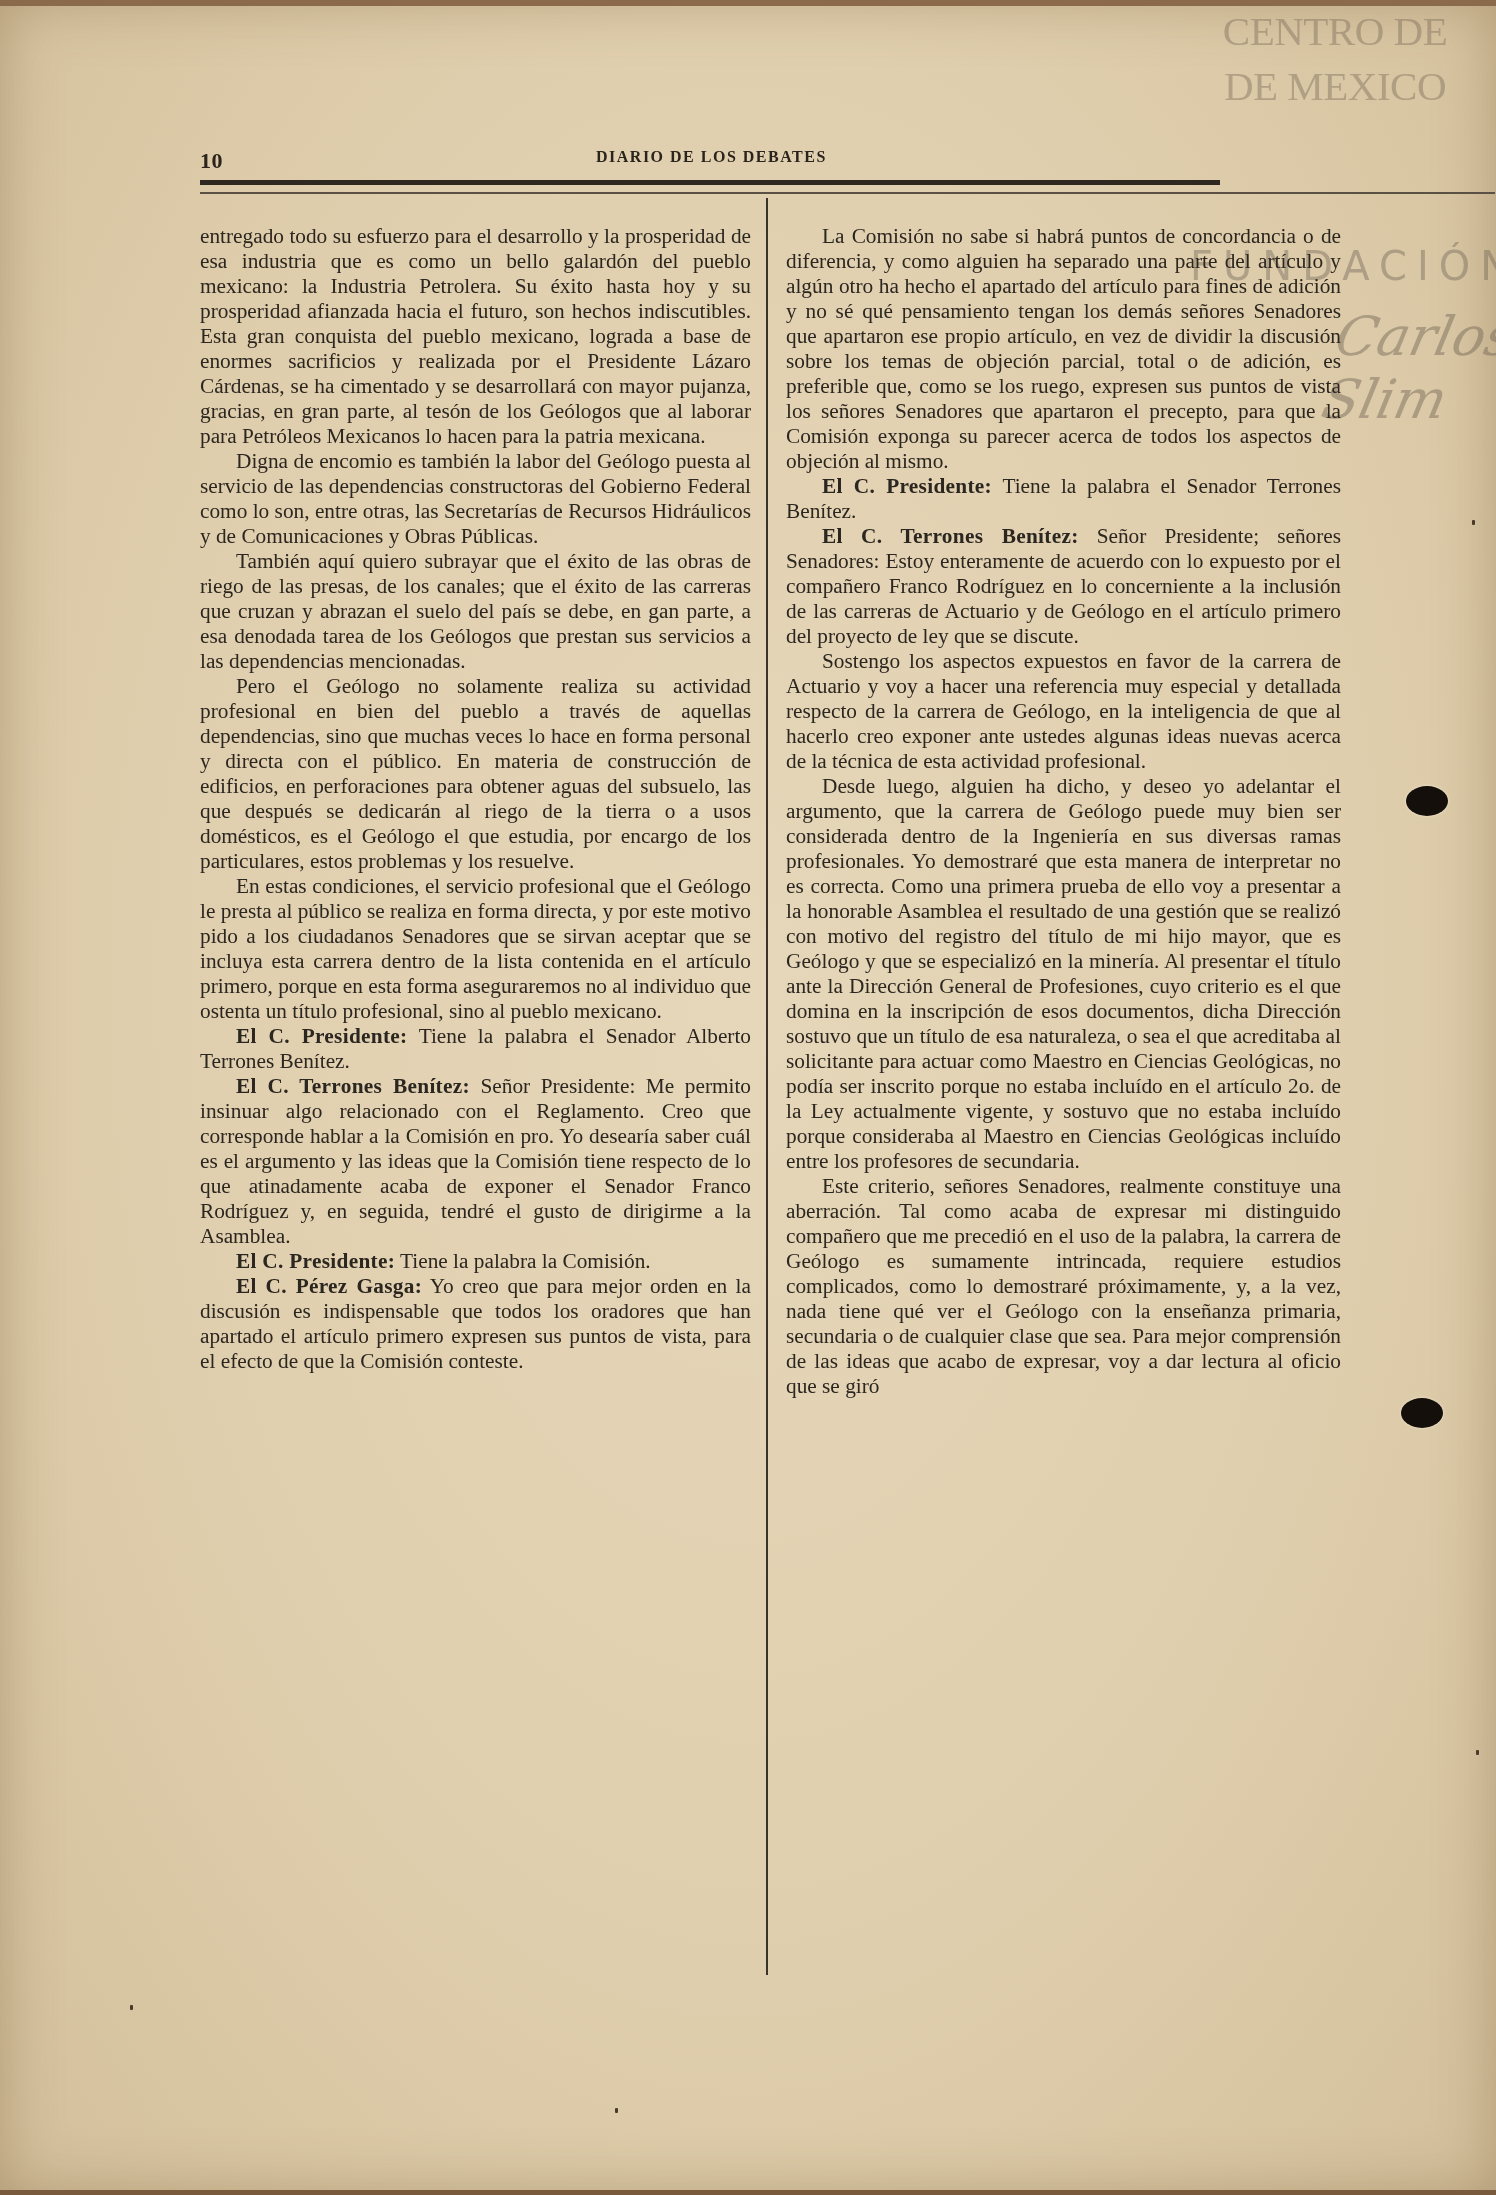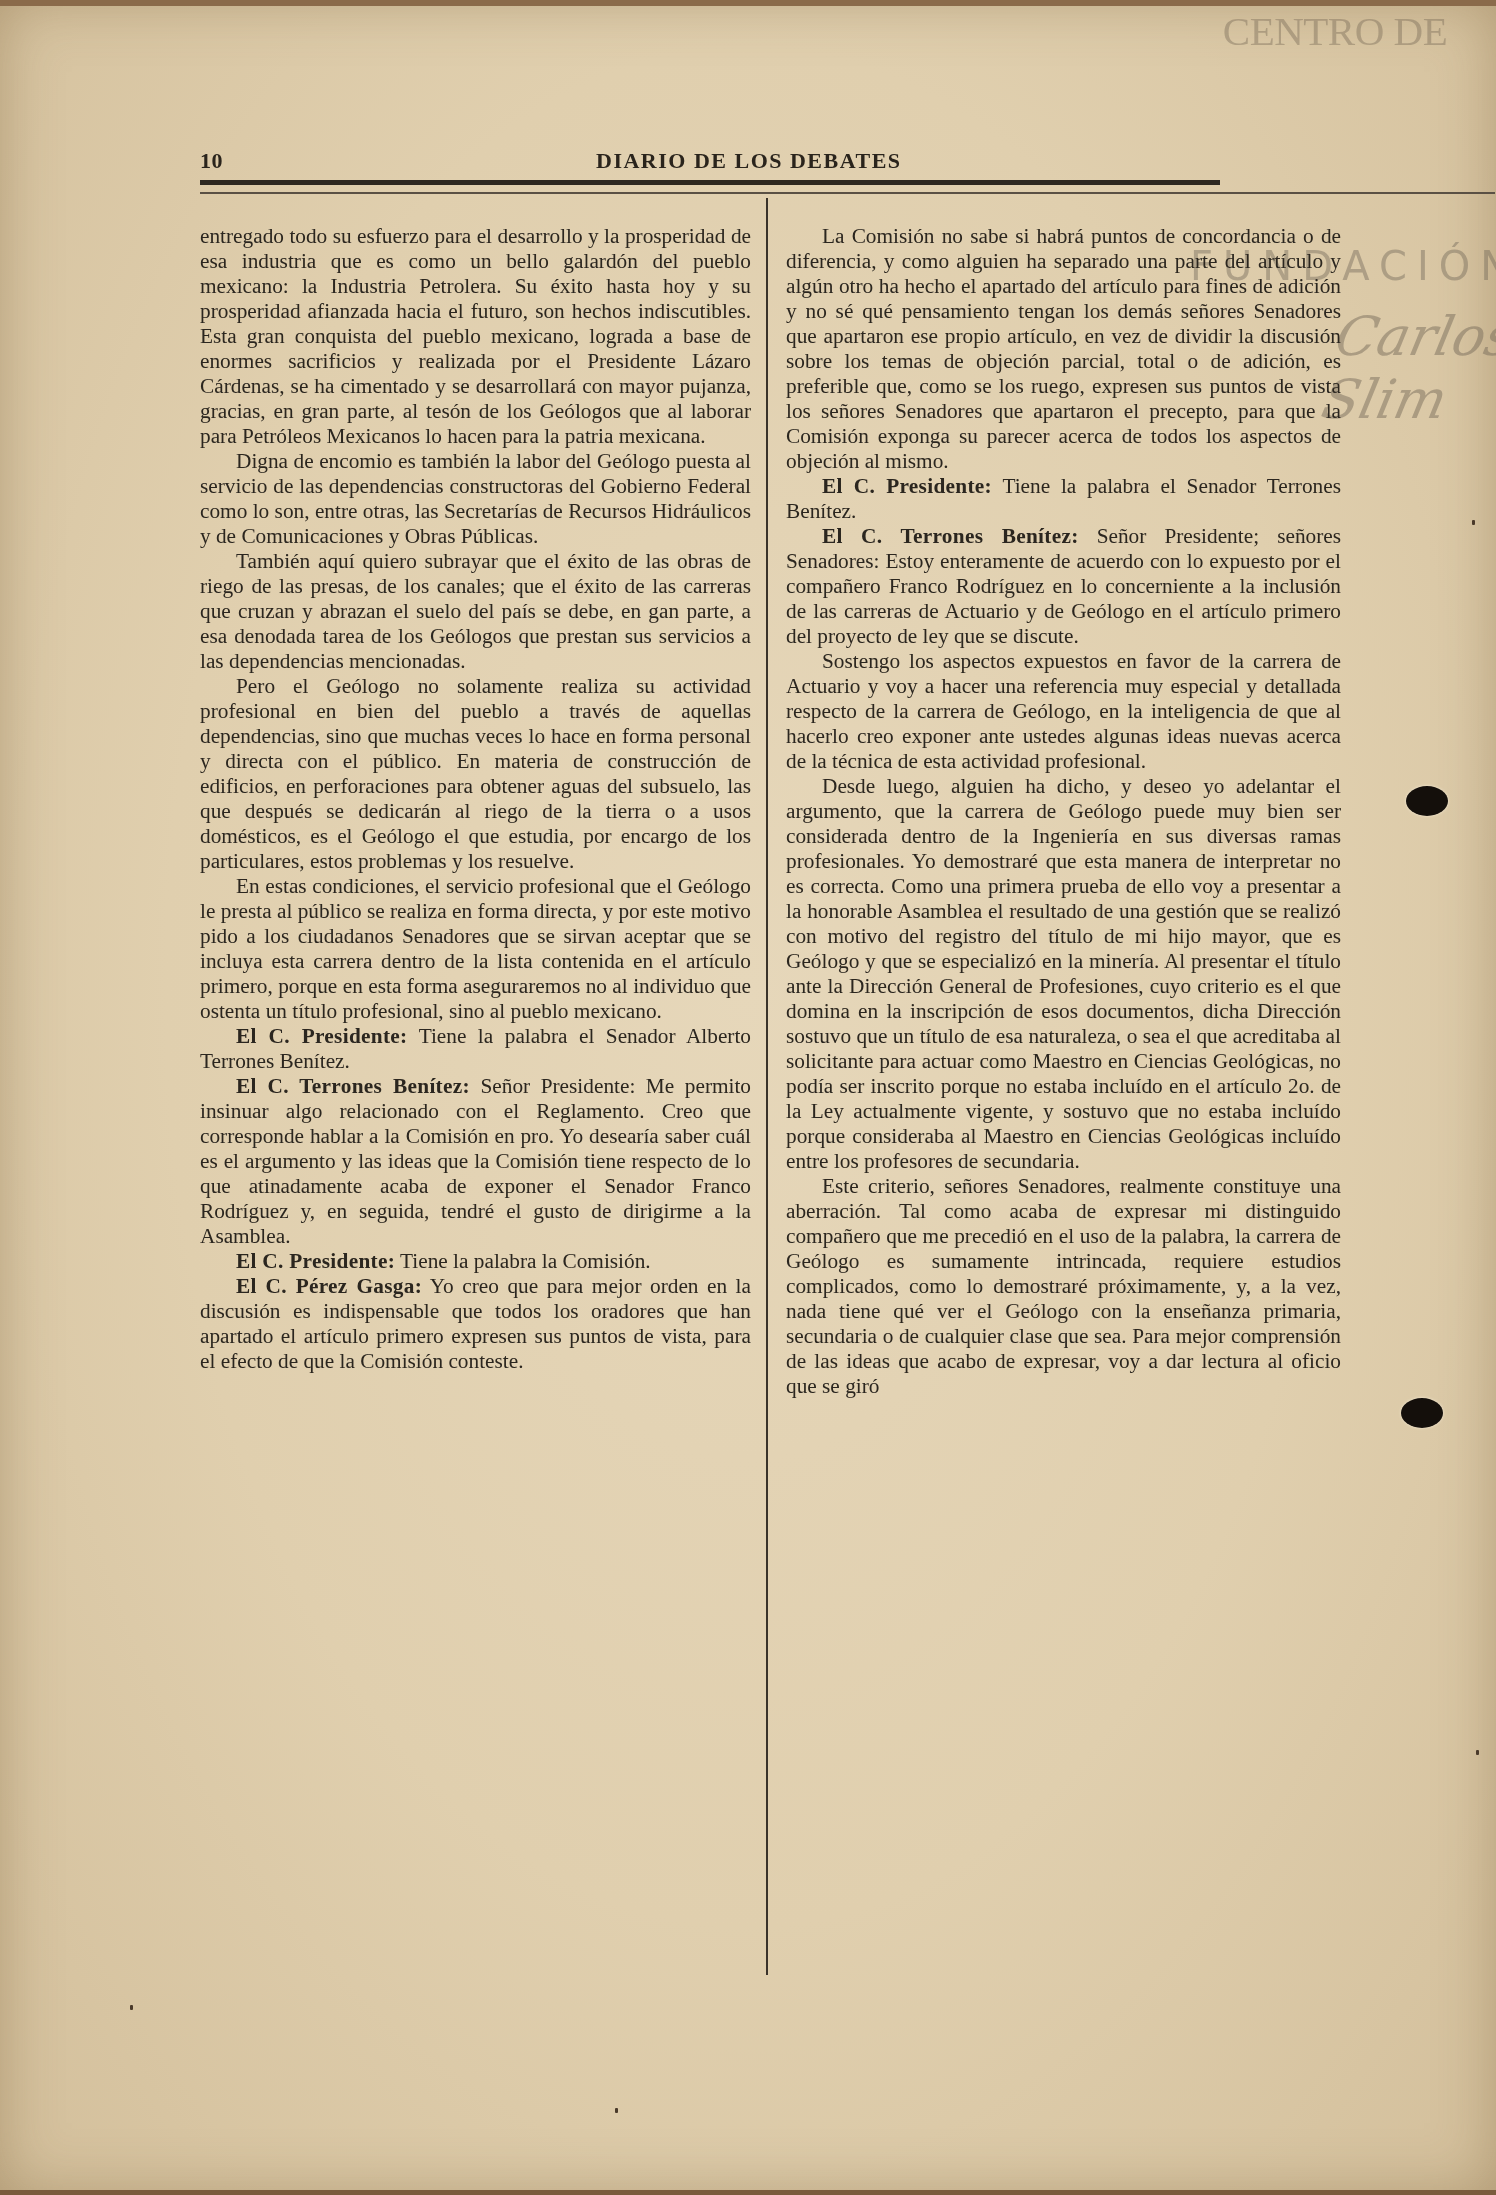--- a/index.html
+++ b/index.html
@@ -27,21 +27,21 @@
     position: absolute; left: 200px; top: 148px; width: 1020px; height: 30px; text-decoration: underline;
   }
   .page-number {
     position: absolute; left: 0; top: 0;
     font-family: "Liberation Serif", serif; font-weight: bold;
     font-size: 22px; color: #2a241c; letter-spacing: 0.5px;
   }
   .pub-title {
     position: absolute; left: 396px; top: 0;
     font-family: "Liberation Serif", serif; font-weight: bold;
-    font-size: 22px; color: #2a241c; letter-spacing: 1.5px;
+    font-size: 16px; color: #2a241c; letter-spacing: 1.5px;
   }
   .rule-thick {
     position: absolute; left: 200px; top: 180px; width: 1020px; height: 5px;
     background: #2e2820;
   }
   .rule-thin {
     position: absolute; left: 200px; top: 192px; width: 1295px; height: 2px;
     background: #5a5044;
   }
   .col-divider {
@@ -85,20 +85,21 @@
   .hole-2 { left: 1401px; top: 1398px; }
   .speck { position: absolute; width: 3px; height: 5px; background: #4a3a2a; border-radius: 1px; }
 </style>
 </head>
 <body>
 
 <div class="page">
 
   <div class="watermark">
     <div>CENTRO DE</div>
+    <div>DE MEXICO</div>
   </div>
   <div class="wm-fundacion">FUNDACIÓN</div>
   <div class="wm-signature">Carlos Slim</div>
 
   <div class="header">
     <span class="page-number">10</span>
     <span class="pub-title">DIARIO DE LOS DEBATES</span>
   </div>
   <div class="rule-thick"></div>
   <div class="rule-thin"></div>

